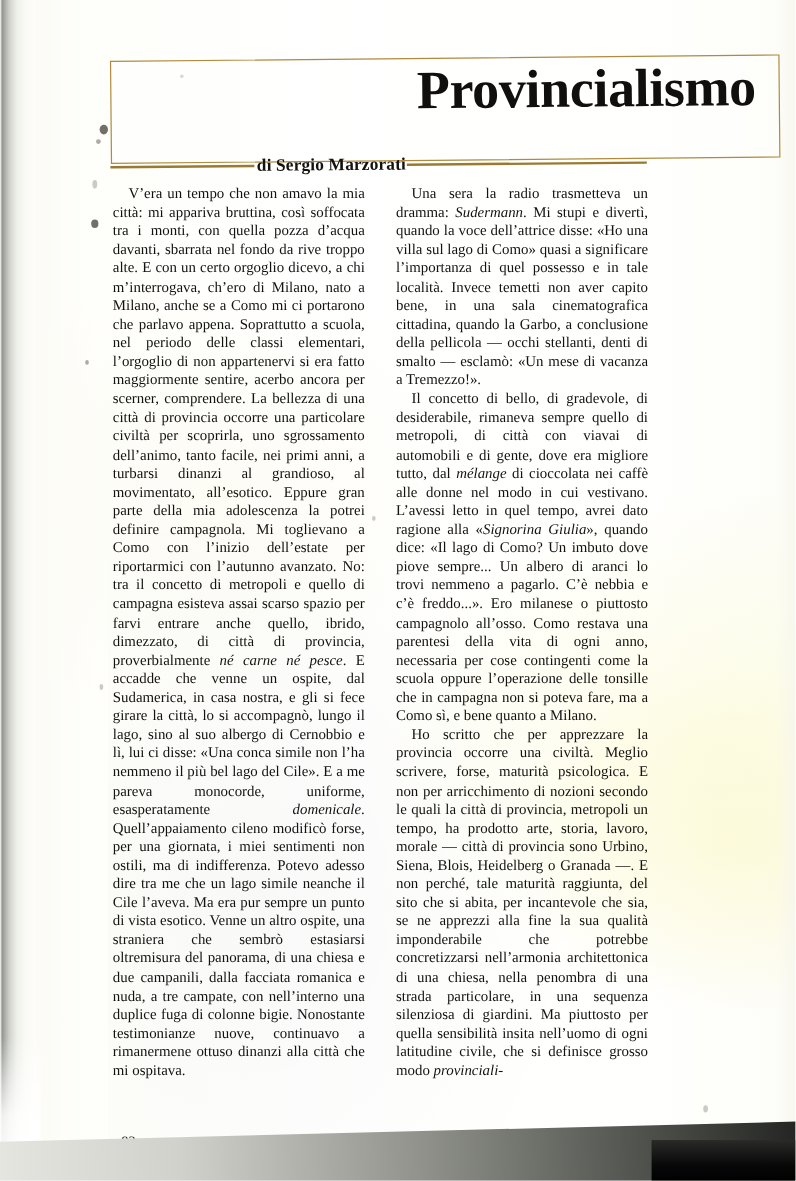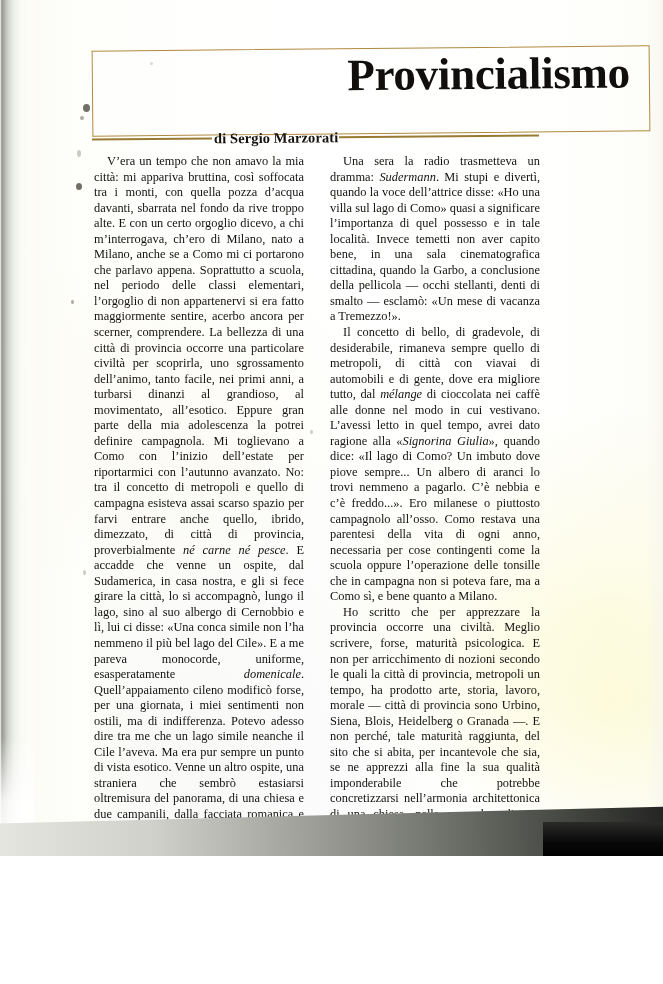--- a/index.html
+++ b/index.html
@@ -3,21 +3,21 @@
 <meta charset="utf-8">
 <style>
   html, body {
     margin: 0;
     padding: 0;
     background: #ffffff;
   }
   .page {
     position: relative;
     width: 663px;
-    height: 856px;
+    height: 984px;
     overflow: hidden;
     background: #ffffff;
     font-family: "Liberation Serif", serif;
   }
 
   
   .paper {
     position: absolute;
     left: 0; top: 0;
     width: 663px; height: 984px;

